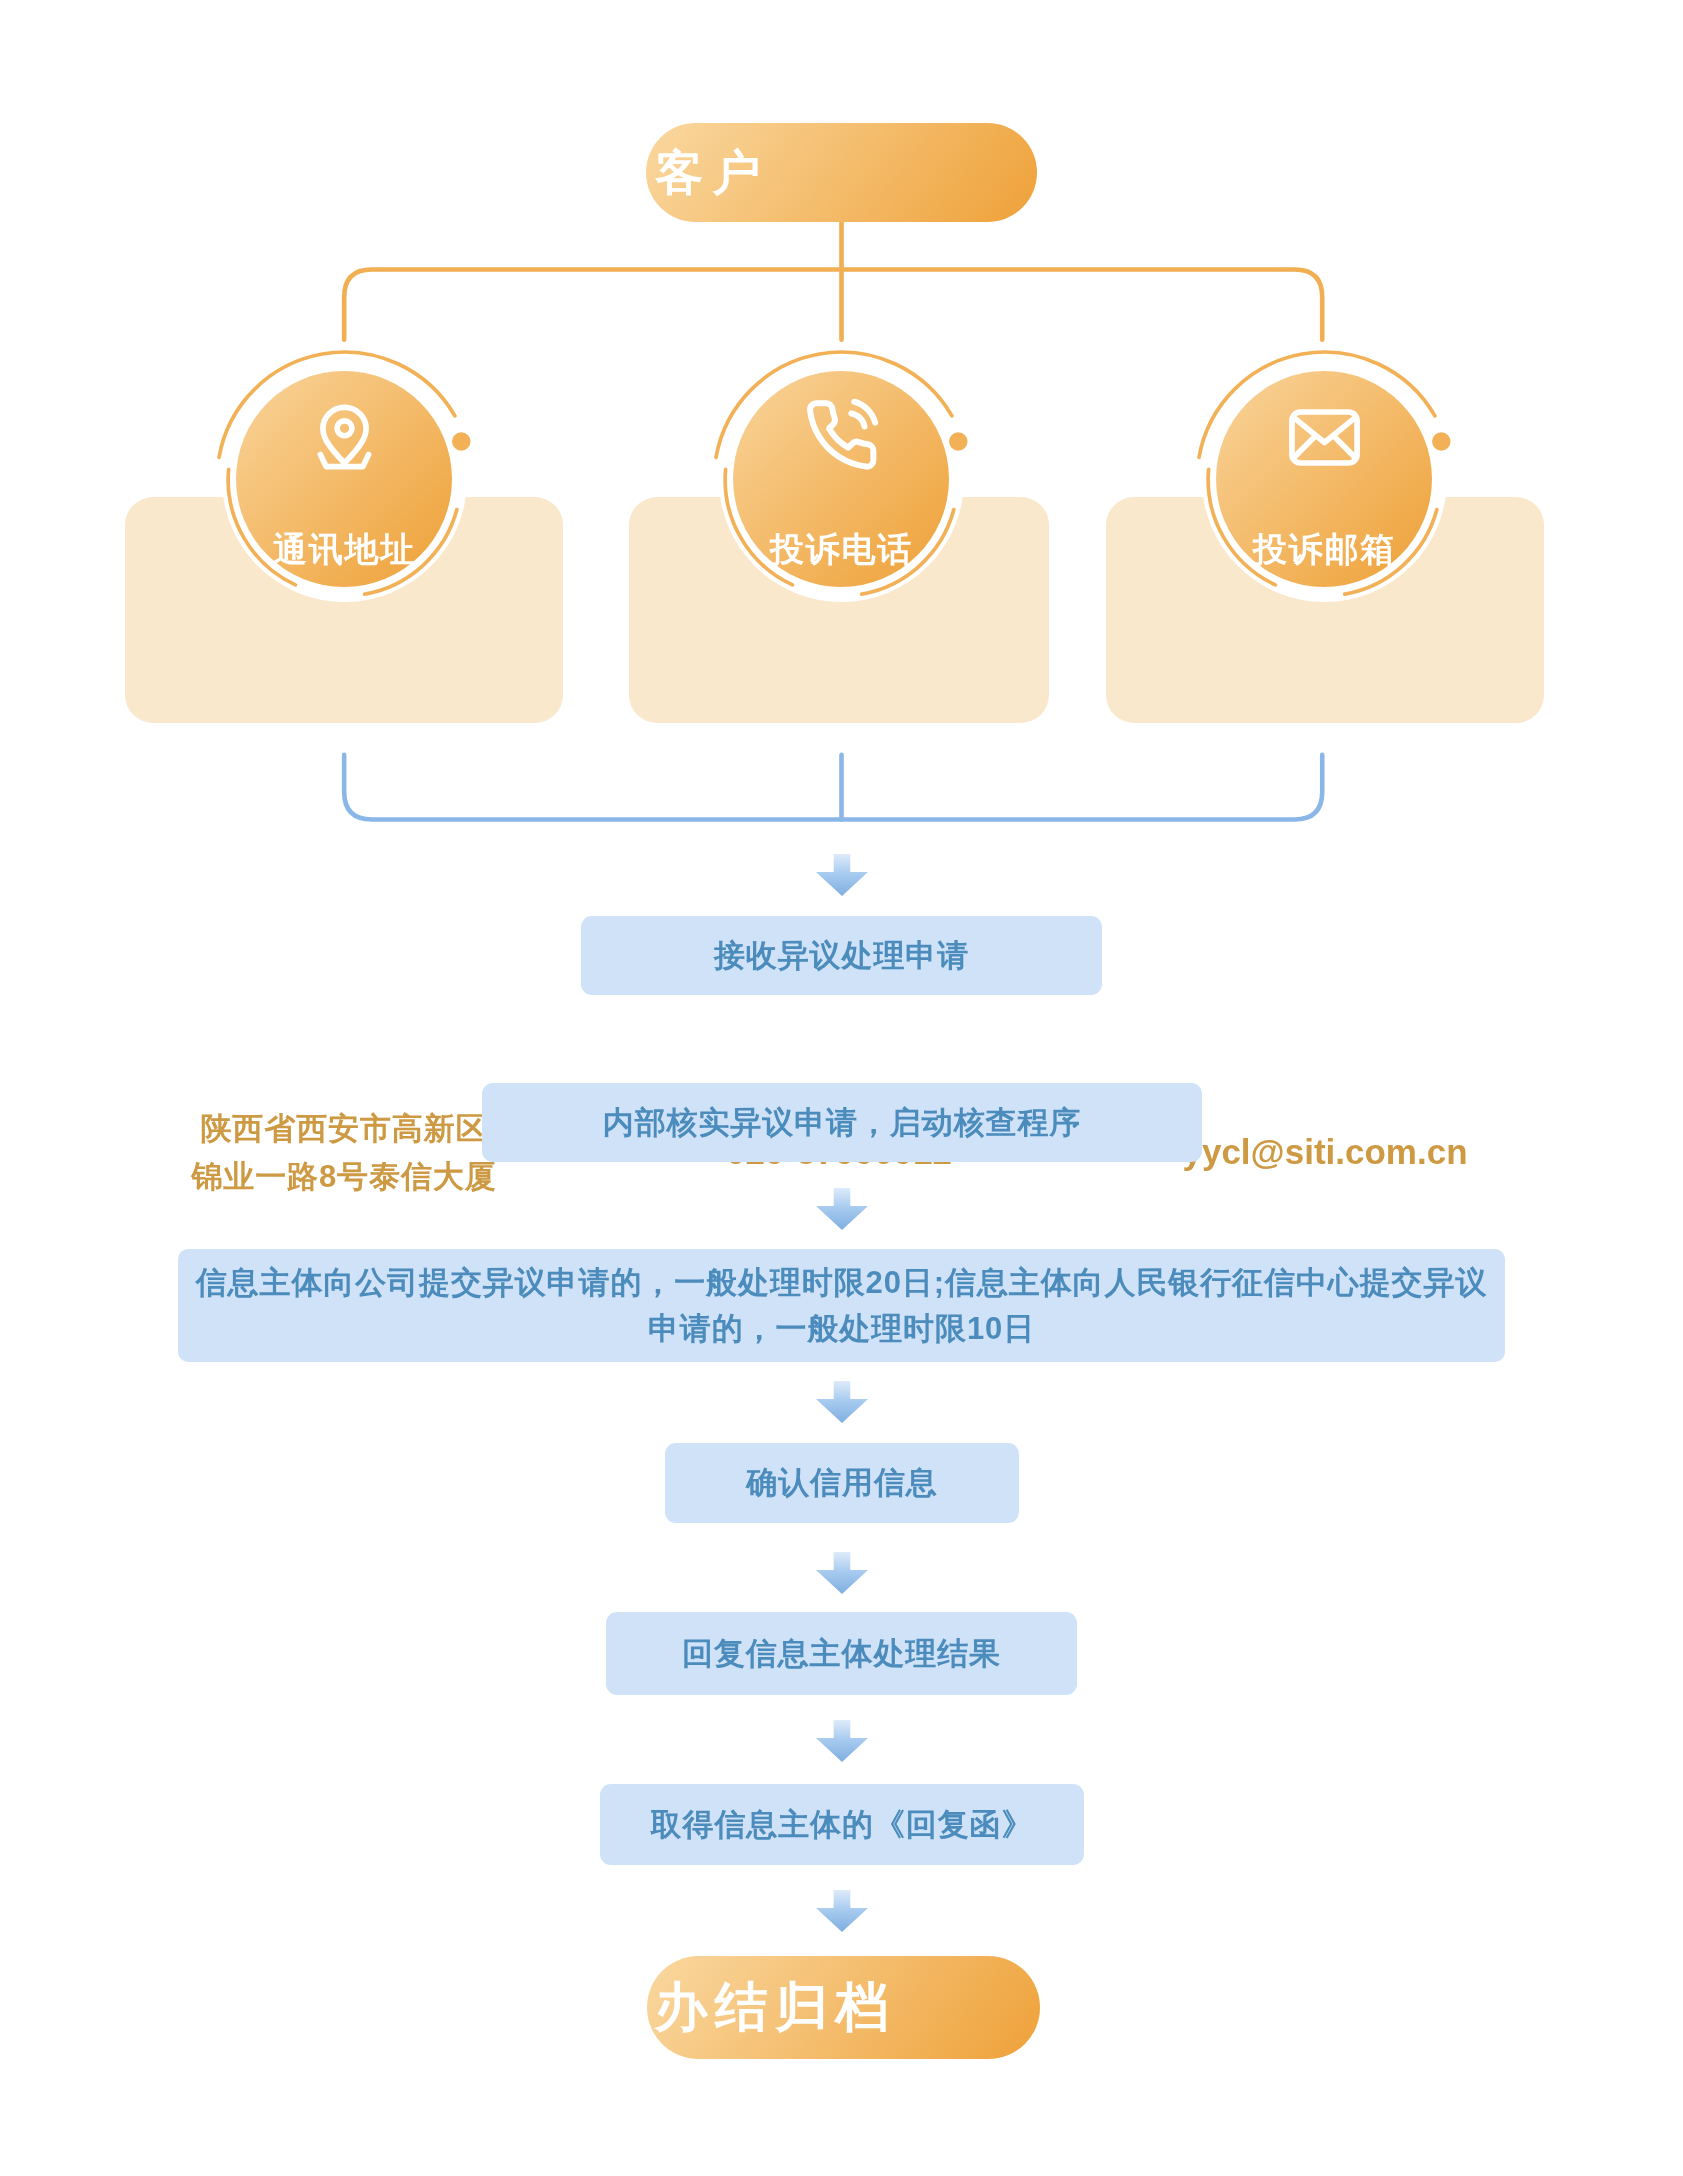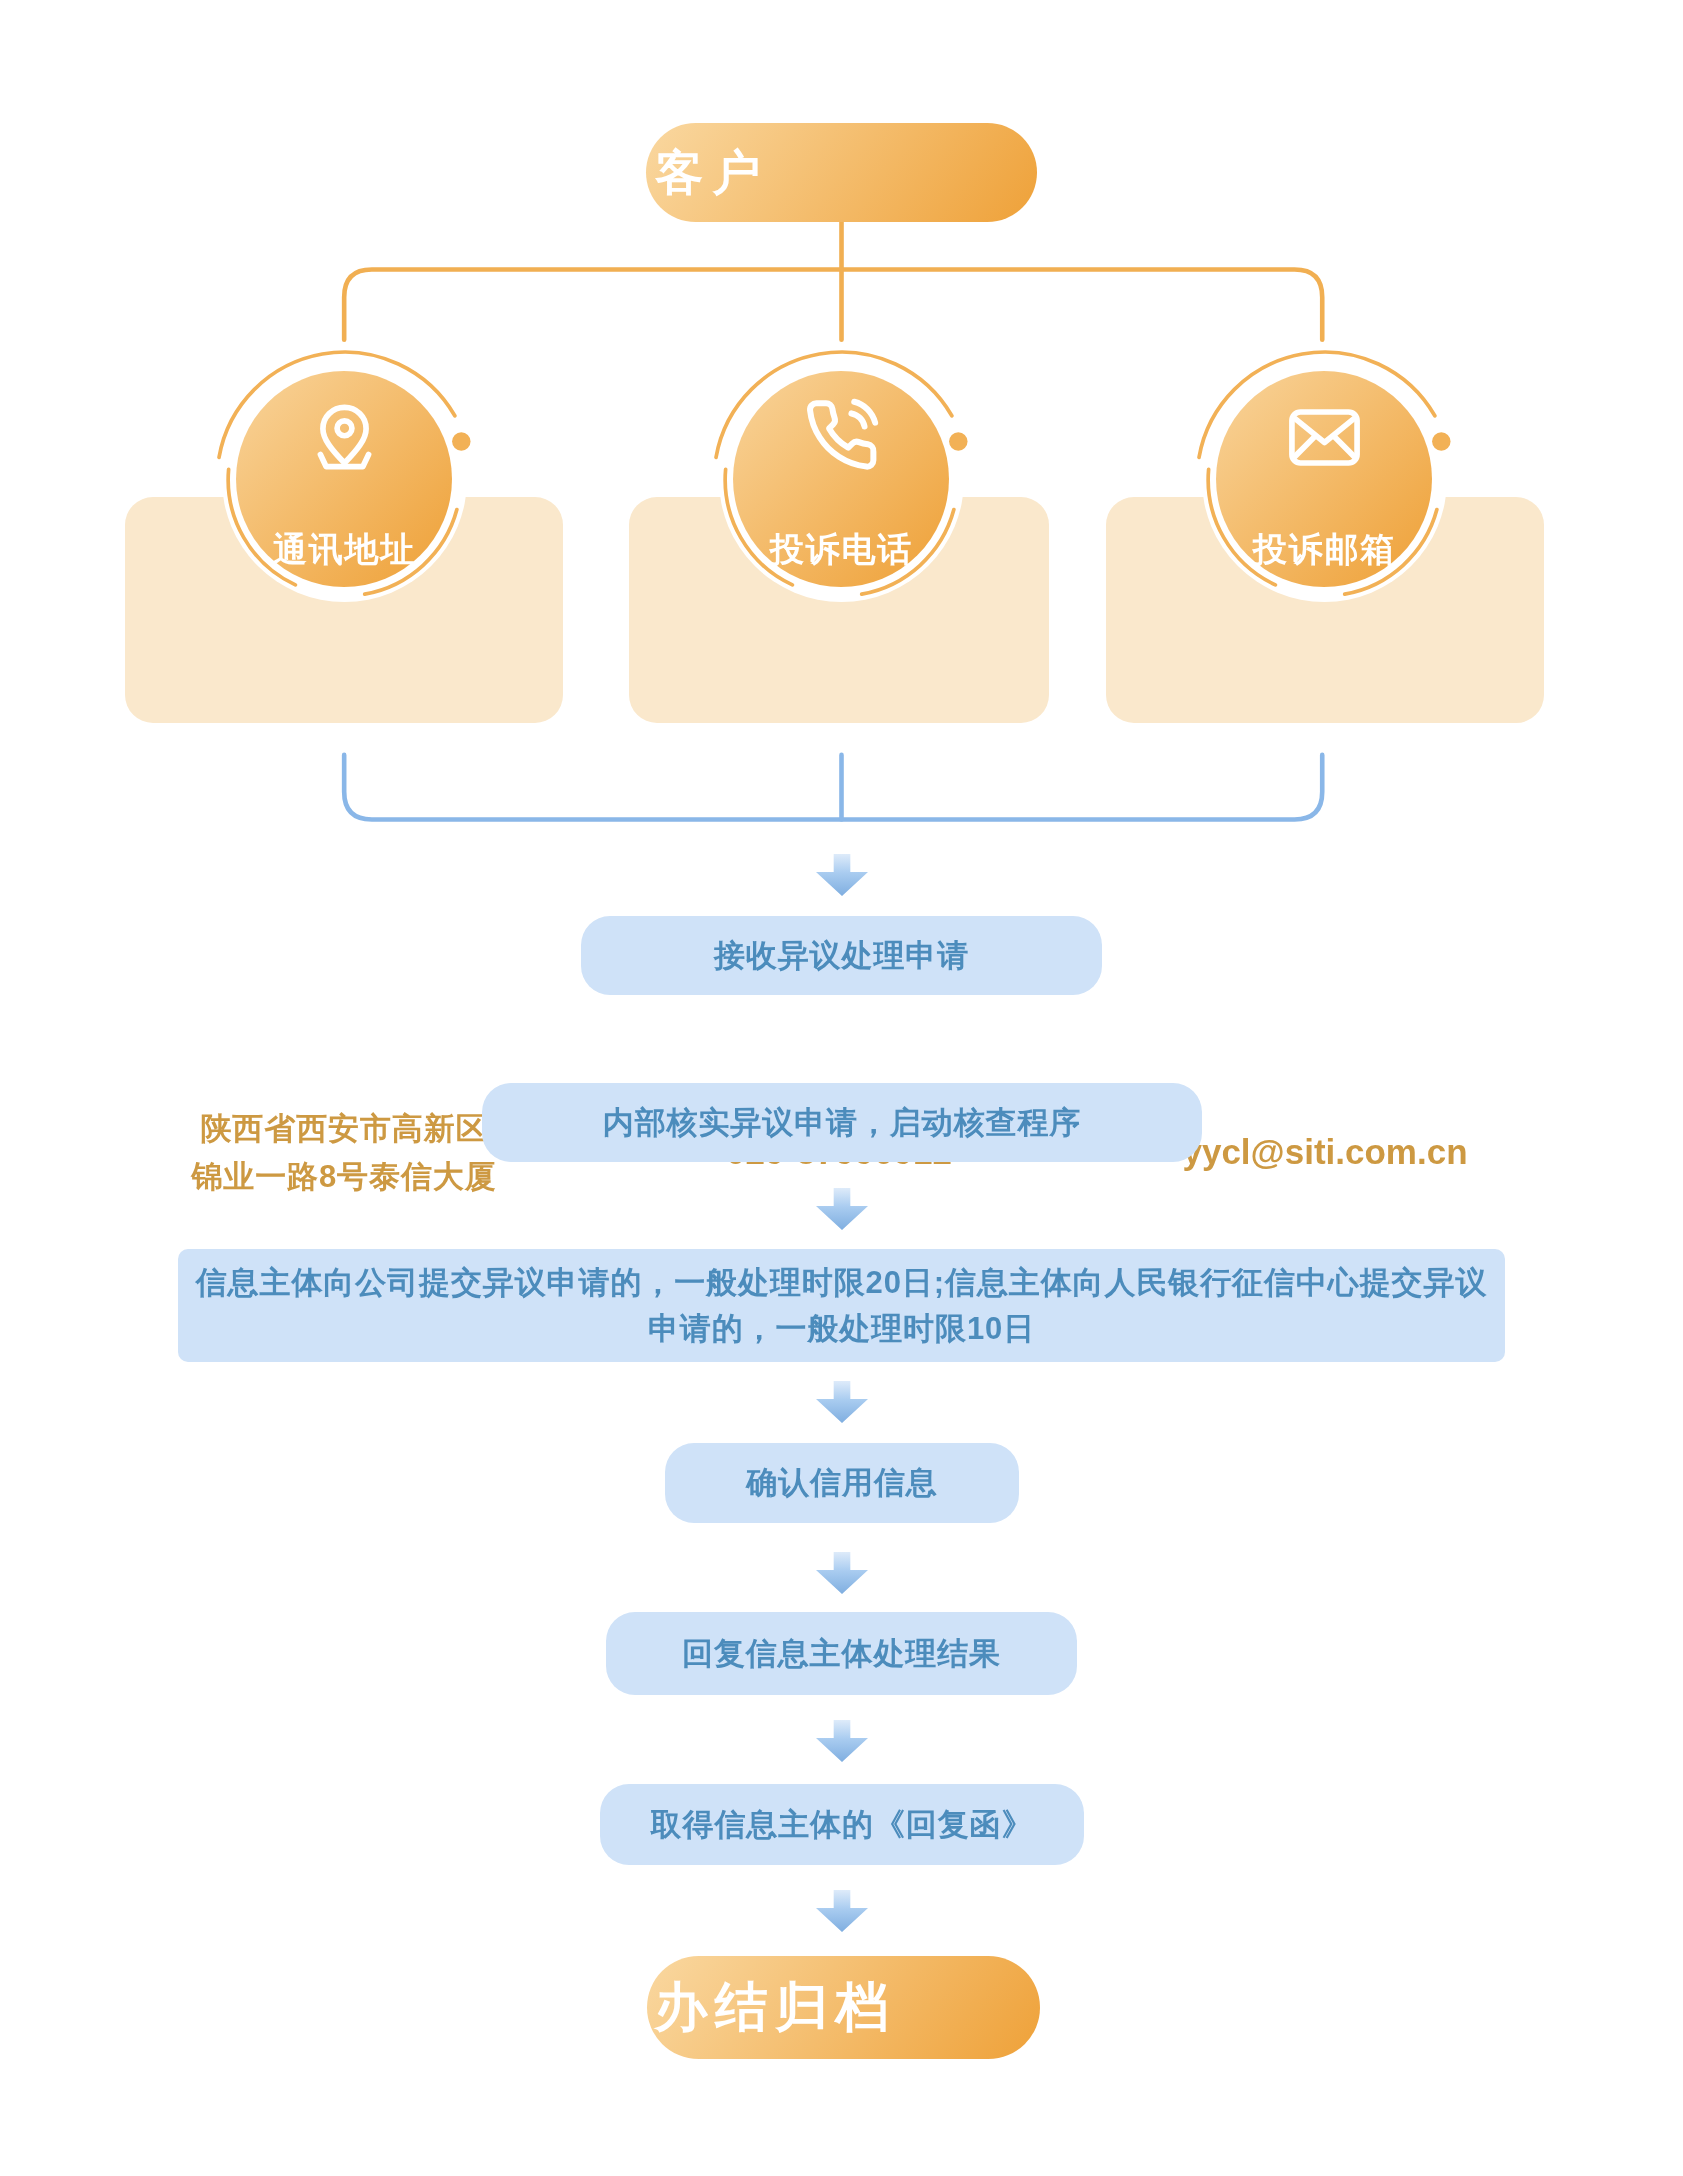--- a/index.html
+++ b/index.html
@@ -53,21 +53,21 @@
   .disc{position:absolute;left:15.7px;top:15.7px;width:245px;height:245px;border-radius:50%;background:#ffffff;}
   .ball{position:absolute;left:30px;top:30px;width:216px;height:216px;border-radius:50%;
         background:linear-gradient(135deg,#F8D093 8%,var(--orange-grad-dark) 92%);}
   svg.deco{position:absolute;left:0;top:0;width:277px;height:277px;}
   svg.bicon{position:absolute;left:96px;top:54px;width:85px;height:85px;}
   .blabel{position:absolute;left:0;right:0;top:154px;text-align:center;color:#fff;font-weight:bold;font-size:34px;letter-spacing:1.8px;margin-top:32px;}
 
   
   .step{
     position:absolute;display:flex;flex-direction:column;align-items:center;justify-content:center;
-    background:var(--box-bg);border-radius:29px;
+    background:var(--box-bg);border-radius:11px;
     color:var(--box-text);font-weight:bold;font-size:31px;letter-spacing:0.9px;text-align:center;
   }
   .step.s0{left:581px;top:916px;width:521px;height:79px;}
   .step.s1{left:482px;top:1083px;width:720px;height:79px;}
   .step.s2{left:178px;top:1249px;width:1327px;height:113px;border-radius:10px;line-height:46px;}
   .step.s3{left:665px;top:1443px;width:354px;height:80px;}
   .step.s4{left:606px;top:1612px;width:471px;height:83px;}
   .step.s5{left:600px;top:1784px;width:484px;height:81px;}
 
   

